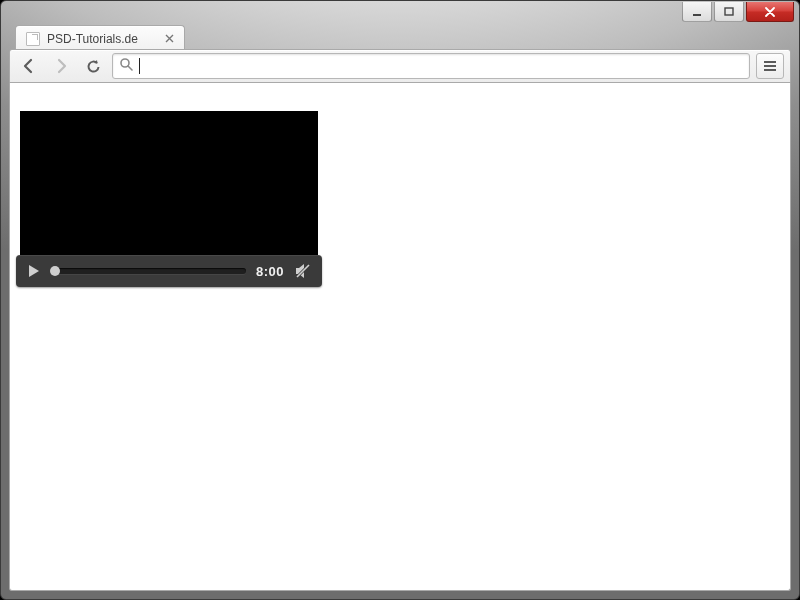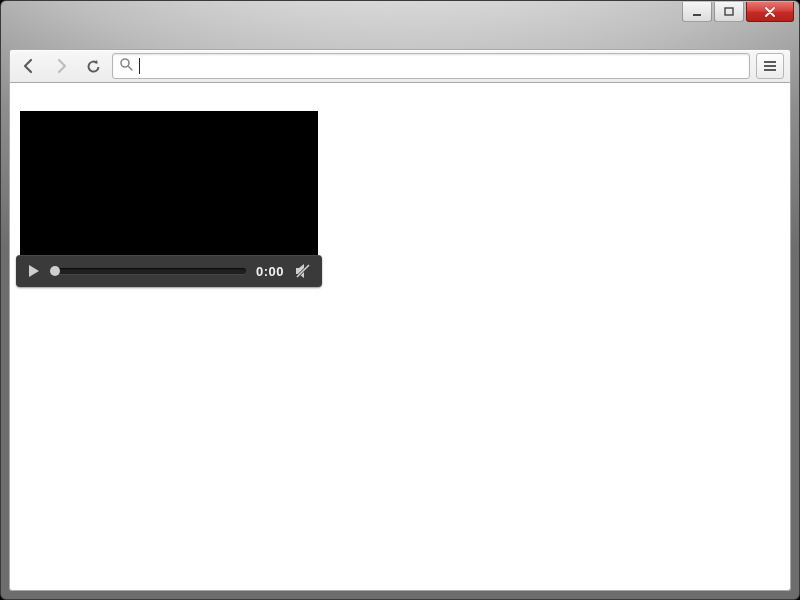--- a/index.html
+++ b/index.html
@@ -194,20 +194,31 @@
           </svg>
       </div>
       <div class="win-btn close">
         <svg width="12" height="10" viewBox="0 0 12 10">
             <path d="M2 1 L10 9 M10 1 L2 9" stroke="#fff" stroke-width="1.8" stroke-linecap="round"></path>
           </svg>
       </div>
     </div>
   </div>
 
+  <div class="tabstrip">
+    <div class="tab">
+      <span class="favicon"></span>
+      <span>PSD-Tutorials.de</span>
+      <span class="close">
+        <svg width="9" height="9" viewBox="0 0 9 9">
+            <path d="M1 1 L8 8 M8 1 L1 8" stroke="currentColor" stroke-width="1.4"></path>
+          </svg>
+      </span>
+    </div>
+  </div>
 
   <div class="toolbar">
     <div class="nav-btn">
       <svg width="18" height="18" viewBox="0 0 18 18">
           <path d="M11 3 L5 9 L11 15" fill="none" stroke="currentColor" stroke-width="2.2" stroke-linecap="round" stroke-linejoin="round"></path>
         </svg>
     </div>
     <div class="nav-btn disabled">
       <svg width="18" height="18" viewBox="0 0 18 18">
           <path d="M7 3 L13 9 L7 15" fill="none" stroke="currentColor" stroke-width="2.2" stroke-linecap="round" stroke-linejoin="round"></path>
@@ -244,21 +255,21 @@
       <div class="video-player">
         <div class="video-controls">
           <span class="play">
             <svg width="16" height="16" viewBox="0 0 16 16">
                 <path d="M3 2 L13 8 L3 14 Z" fill="currentColor"></path>
               </svg>
           </span>
           <div class="progress">
             <span class="knob"></span>
           </div>
-          <span class="time">0:00</span>
+          <span class="time">8:00</span>
           <span class="mute">
             <svg width="18" height="16" viewBox="0 0 18 16">
               <path d="M2 5 H5 L10 1 V15 L5 11 H2 Z" fill="currentColor"></path>
               <path d="M3 14 L15 2" stroke="#3a3a3a" stroke-width="3"></path>
               <path d="M3 14 L15 2" stroke="currentColor" stroke-width="1.6"></path>
             </svg>
           </span>
         </div>
       </div>
 

